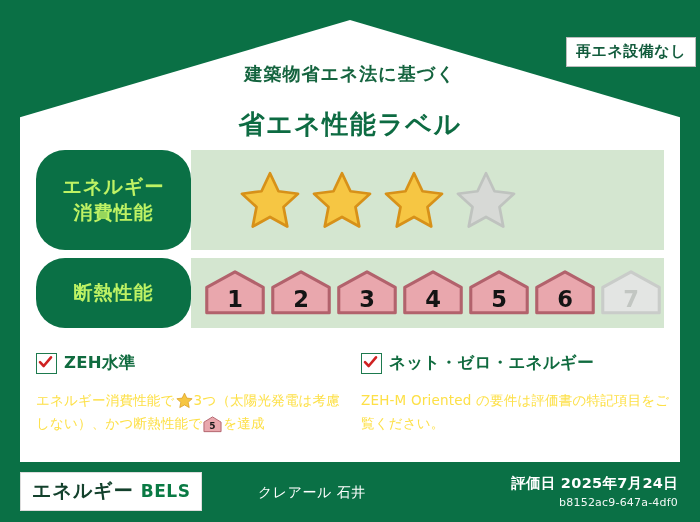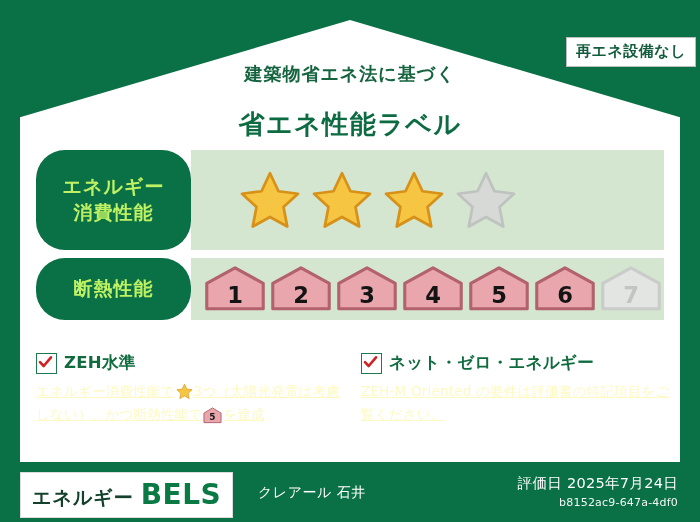--- a/index.html
+++ b/index.html
@@ -65,21 +65,21 @@
     text-align:center;
     width:155px;flex:0 0 155px;
     letter-spacing:1px;
     border-radius:29px;
   }
   .perf-val{
     flex:1;background:#d4e6d0;
     display:flex;align-items:center;
   }
   .row-energy .perf-key,.row-energy .perf-val{height:100px;}
-  .row-insul  .perf-key,.row-insul  .perf-val{height:62px;}
+  .row-insul  .perf-key,.row-insul  .perf-val{height:70px;}
 
   .stars{display:flex;align-items:center;gap:10px;padding-left:48px;}
   .star{width:62px;height:60px;display:block;}
 
   .houses{display:flex;align-items:center;gap:2px;padding-left:12px;}
   .house{width:64px;height:48px;display:block;}
 
   
   .checks{
     position:absolute;left:36px;right:28px;top:352px;z-index:4;
@@ -92,48 +92,48 @@
     border:1.6px solid #1d7a4e;background:#fff;
     position:relative;
   }
   .chk-box svg{position:absolute;left:1px;top:1px;}
   .check-title{
     font-size:16.5px;font-weight:bold;color:#106b3f;
     letter-spacing:0.3px;white-space:nowrap;
   }
   .zehm-logo{flex:0 0 auto;display:flex;align-items:center;margin-left:2px;}
   .check-body{
-    margin-top:6px;font-size:13.5px;line-height:1.68;
-    color:#fef9c3;letter-spacing:0.2px;text-decoration:underline;
+    margin-top:15px;font-size:13.5px;line-height:1.68;
+    color:#fde047;letter-spacing:0.2px;
   }
   .inline-star{vertical-align:-4px;margin:0 1px;}
   .inline-house{vertical-align:-5px;margin:0 1px;}
 
   
   .footer{
     position:absolute;left:0;right:0;bottom:0;height:60px;
     background:#0a7045;z-index:5;
   }
   .bels-box{
     position:absolute;left:20px;top:10px;
     background:#ffffff;
     padding:5px 11px 6px 11px;
     display:flex;align-items:baseline;gap:7px;
     border:1px solid #dcdcdc;
   }
   .bels-jp{font-size:19px;font-weight:bold;color:#13412c;letter-spacing:1px;}
-  .bels-en{font-size:28px;font-weight:bold;color:#0a7a44;letter-spacing:0.5px;}
+  .bels-en{font-size:17px;font-weight:bold;color:#0a7a44;letter-spacing:0.5px;}
   .builder{
     position:absolute;left:258px;top:22px;
     color:#ffffff;font-size:14px;letter-spacing:0.5px;
   }
   .foot-right{
     position:absolute;right:22px;top:12px;text-align:right;color:#ffffff;
   }
-  .eval-date{font-size:14.5px;letter-spacing:0.3px;}
+  .eval-date{font-size:14.5px;letter-spacing:0.3px;font-weight:bold;}
   .eval-id{font-size:11px;margin-top:3px;letter-spacing:0.2px;opacity:.95;}
 </style>
 </head>
 <body>
 
 <div class="label-root">
 
   <div class="corner-tag right">再エネ設備なし</div>
 
   <div class="body-card"></div>

